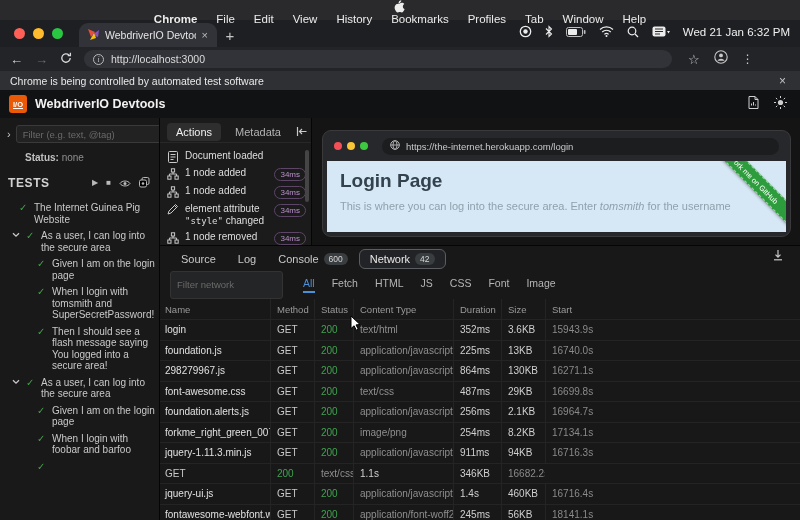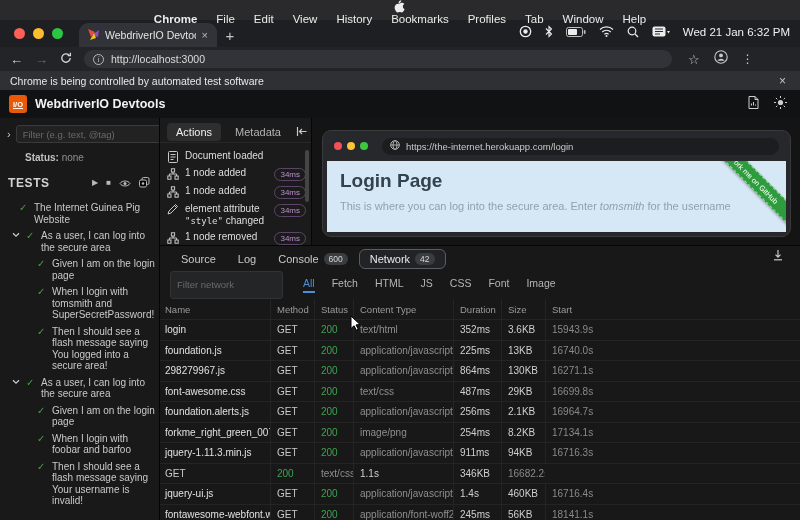--- a/index.html
+++ b/index.html
@@ -316,21 +316,20 @@
           <div class="tree-item d2">
             <span class="chk">✓</span>
             <span class="tree-text">Given I am on the login page</span>
           </div>
           <div class="tree-item d2">
             <span class="chk">✓</span>
             <span class="tree-text">When I login with foobar and barfoo</span>
           </div>
           <div class="tree-item d2">
             <span class="chk">✓</span>
-            <span class="tree-text">Then I should see a flash message saying Your username is invalid!</span>
           </div>
         </div>
     </div>
 
     <div class="mid-panel">
       <div class="mid-tabs" id="mid-tabs">
           <span class="mid-tab active">Actions</span>
           <span class="mid-tab">Metadata</span>
         <span class="collapse-btn">
             <svg width="13" height="11" viewBox="0 0 13 11">

